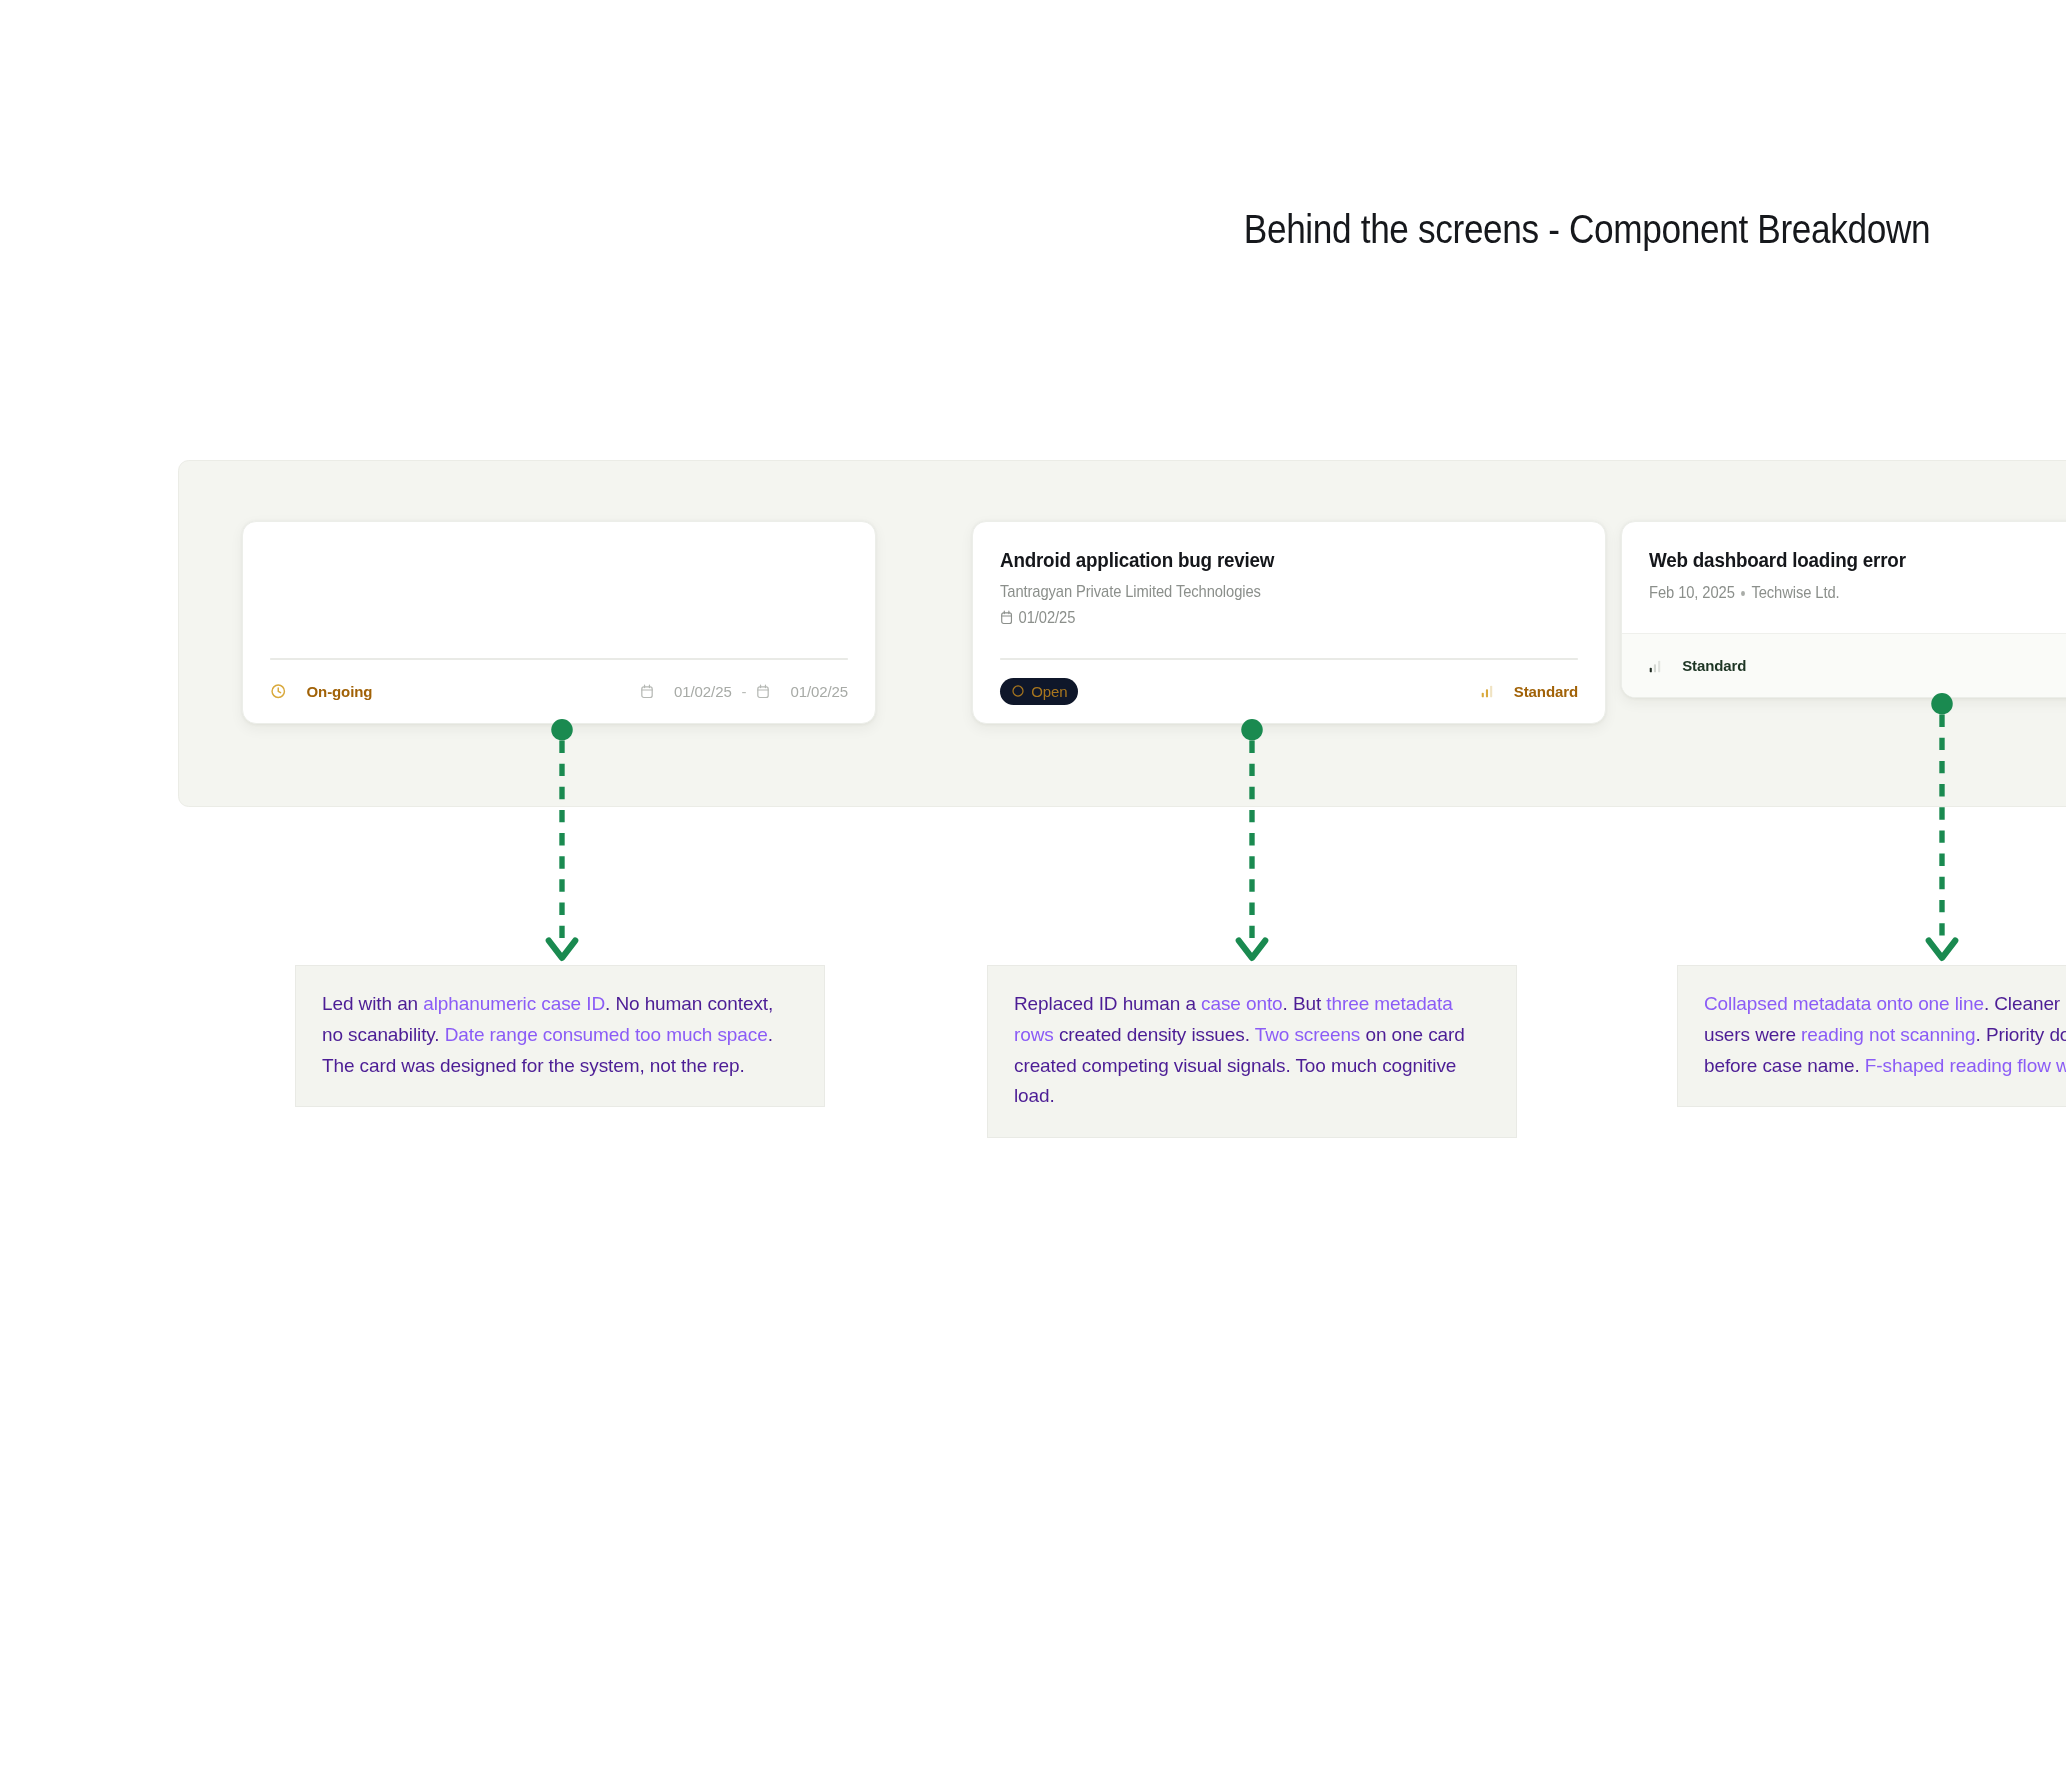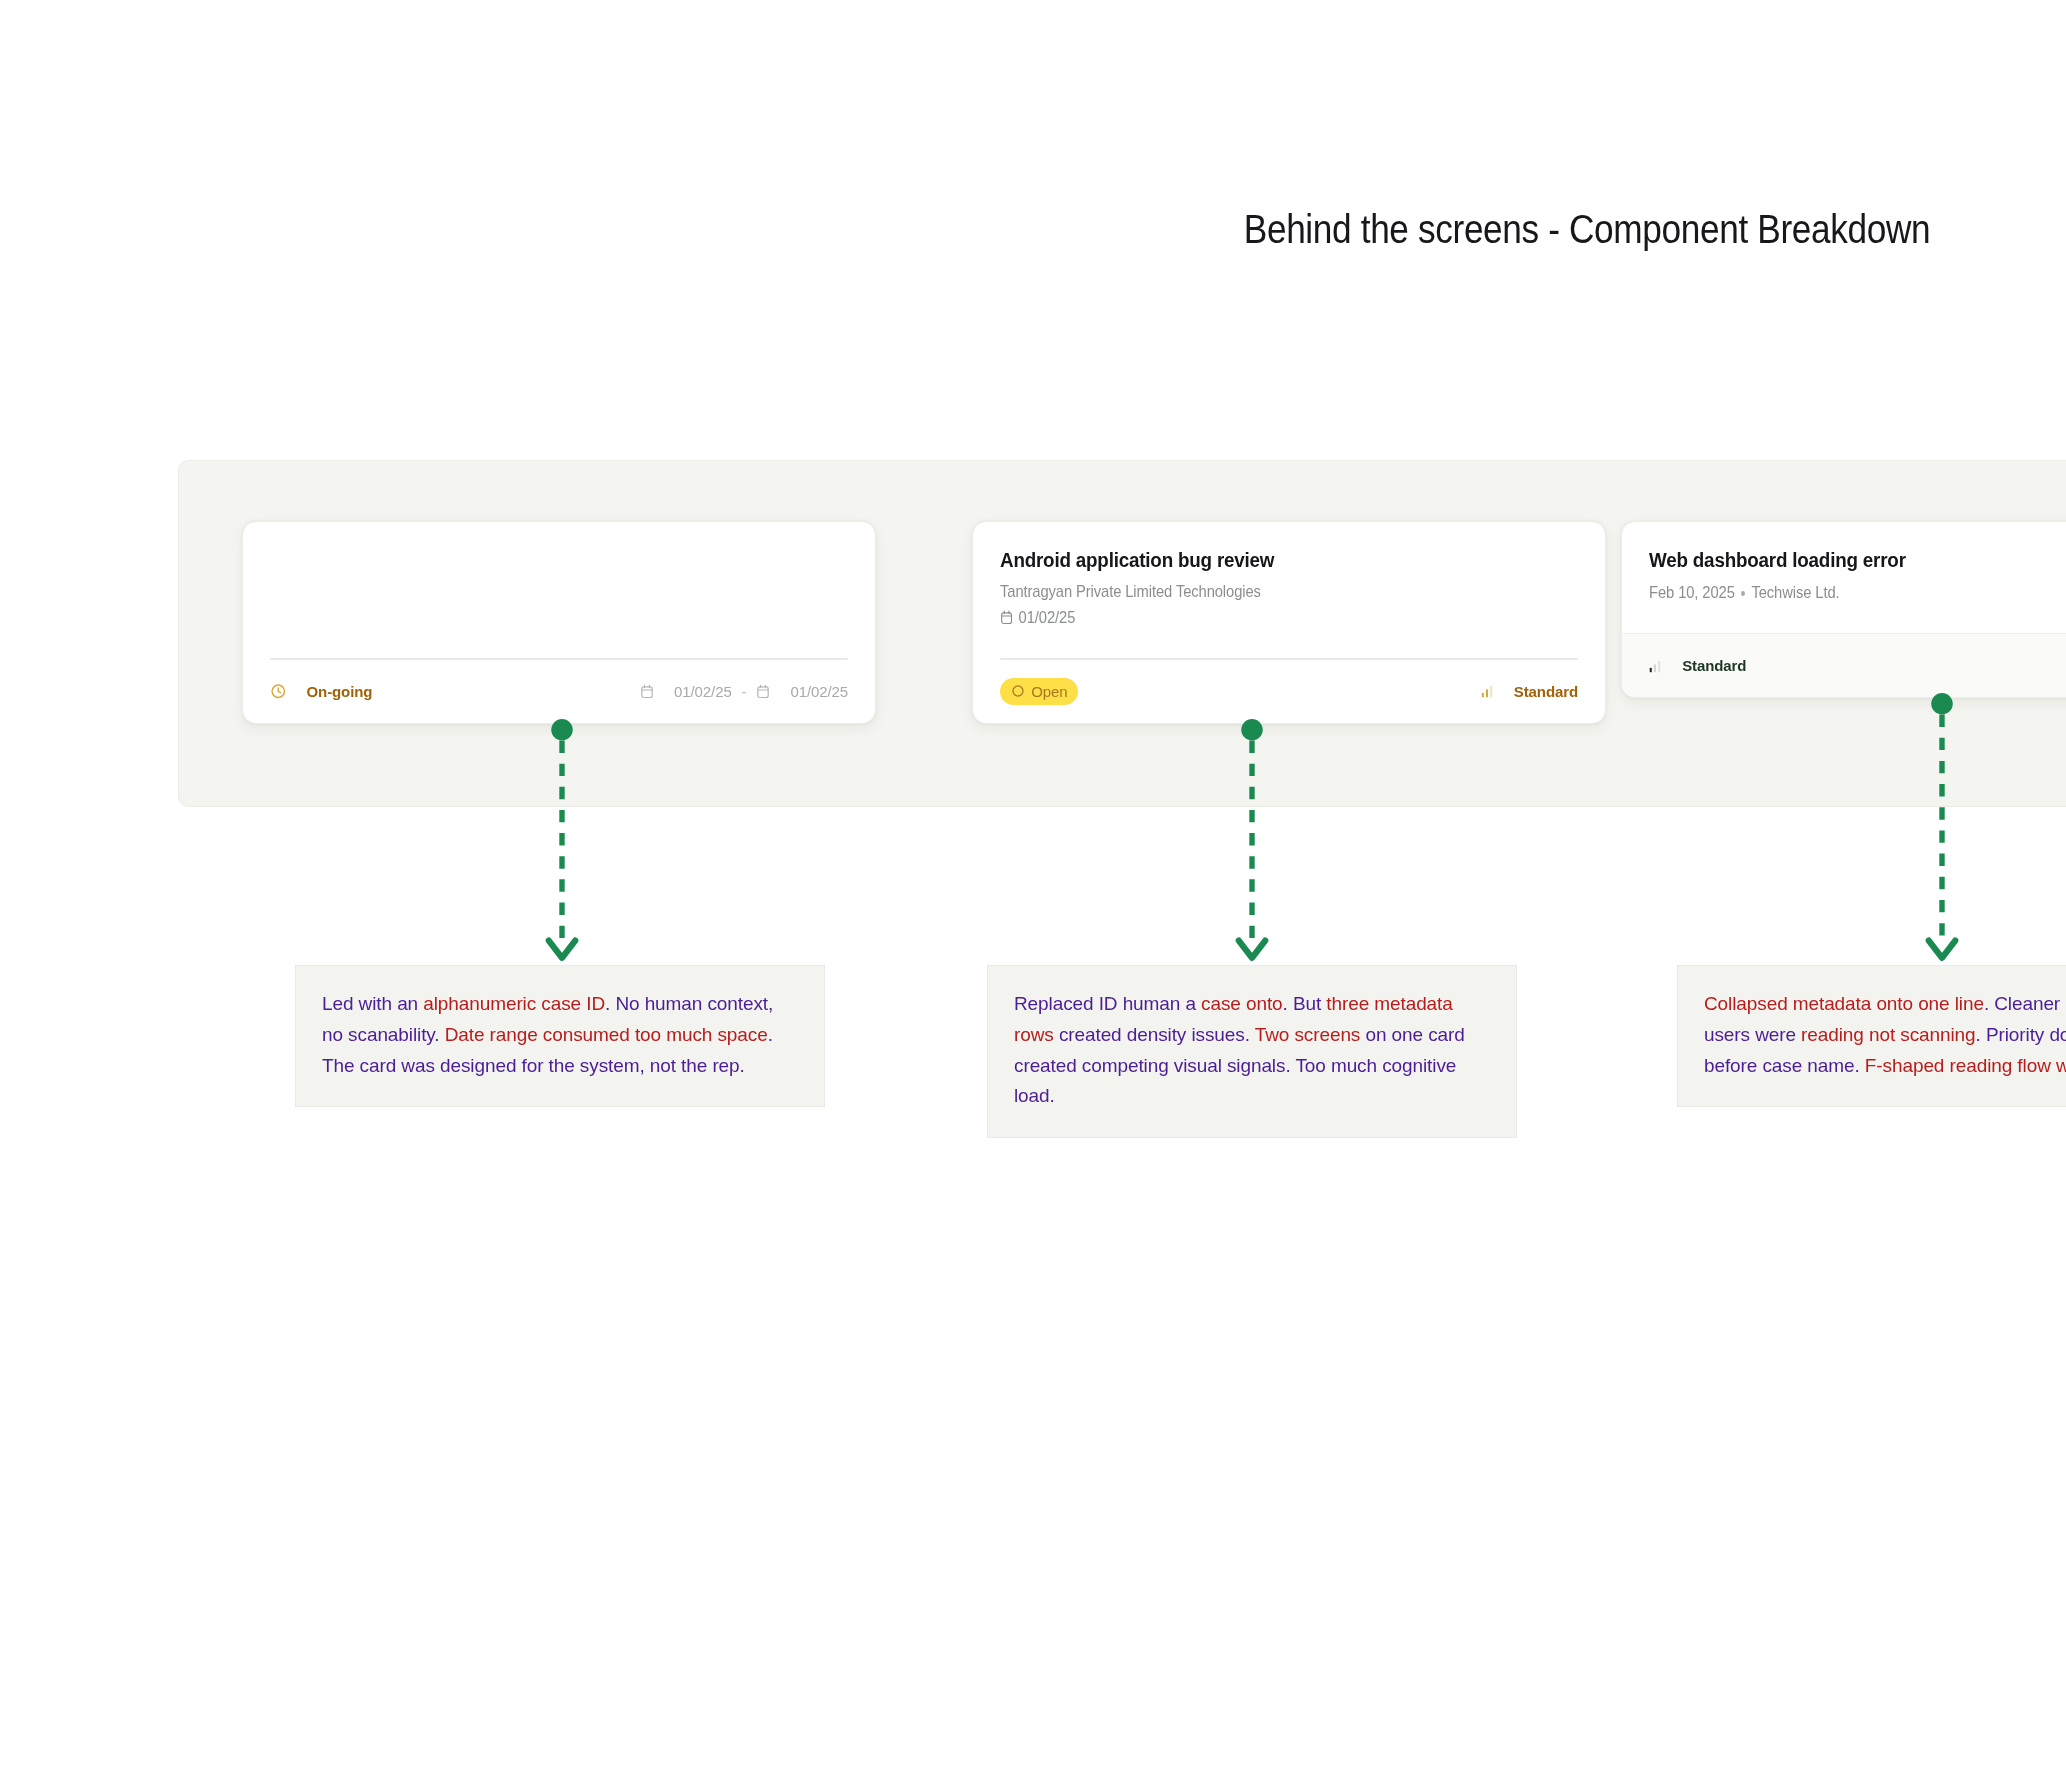--- a/index.html
+++ b/index.html
@@ -95,21 +95,21 @@
     display: inline-flex;
     align-items: center;
     gap: 6.6px;
     border-radius: 413px;
     padding: 5px 10.7px;
     font-size: 15px;
     font-weight: 700;
     letter-spacing: -0.1px;
     white-space: nowrap;
   }
-  .pill-open   { background: #fde047; color: #a8761e; font-weight: 500; }
+  .pill-open   { background: #0f172a; color: #a8761e; font-weight: 500; }
 
   .meta {
     display: inline-flex;
     align-items: center;
     gap: 20px;
     font-size: 15px;
     letter-spacing: -0.1px;
     white-space: nowrap;
   }
   .meta-gold  { color: #a16207; font-weight: 600; }
@@ -134,21 +134,21 @@
     width: 530px;
     padding: 23px 26px 25px 26px;
     font-size: 19px;
     line-height: 1.62;
     letter-spacing: -0.1px;
     color: #8e918d;
   }
   #note-1 { left: 295px;  top: 965px; }
   #note-2 { left: 987px; top: 965px; }
   #note-3 { left: 1677px; top: 965px; }
-  .note b { color: #b91c1c; font-weight: 400; }
+  .note b { color: #8b5cf6; font-weight: 400; }
   .note .g { color: #4c1d95; }
 </style>
 </head>
 <body>
 
 <div id="page-title">Behind the screens - Component Breakdown</div>
 
 <div id="band"></div>
 
 <div class="card" id="card-1">

